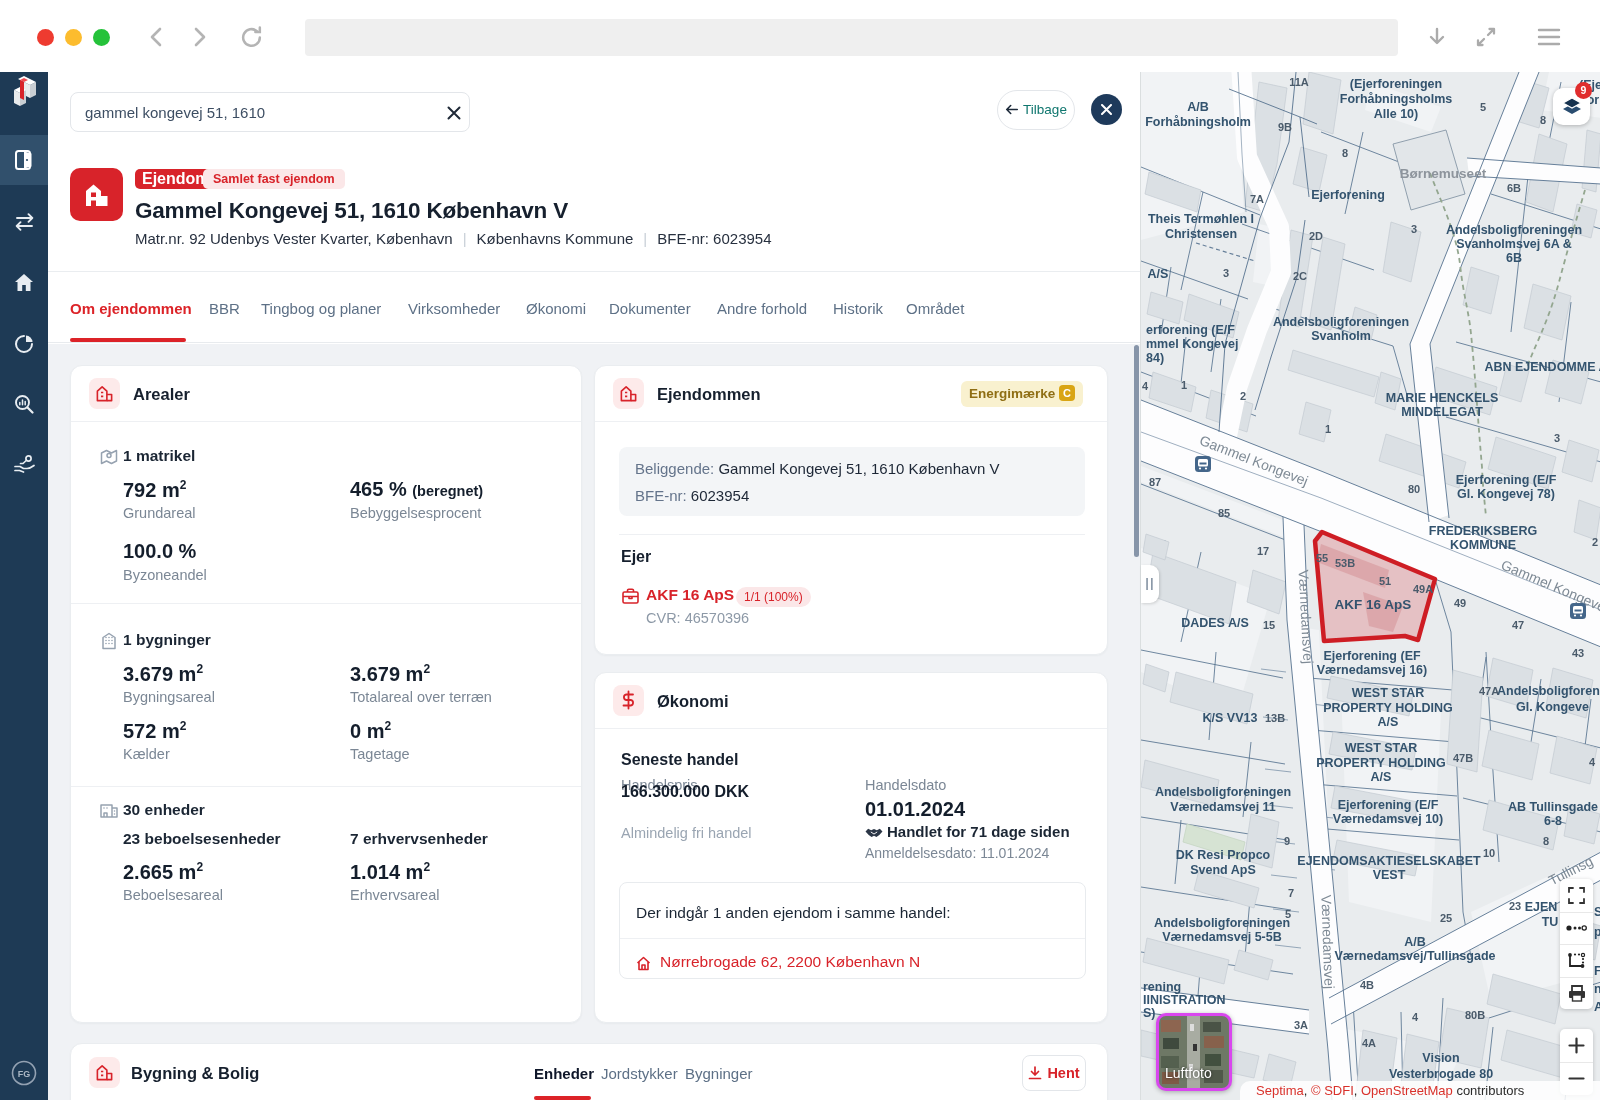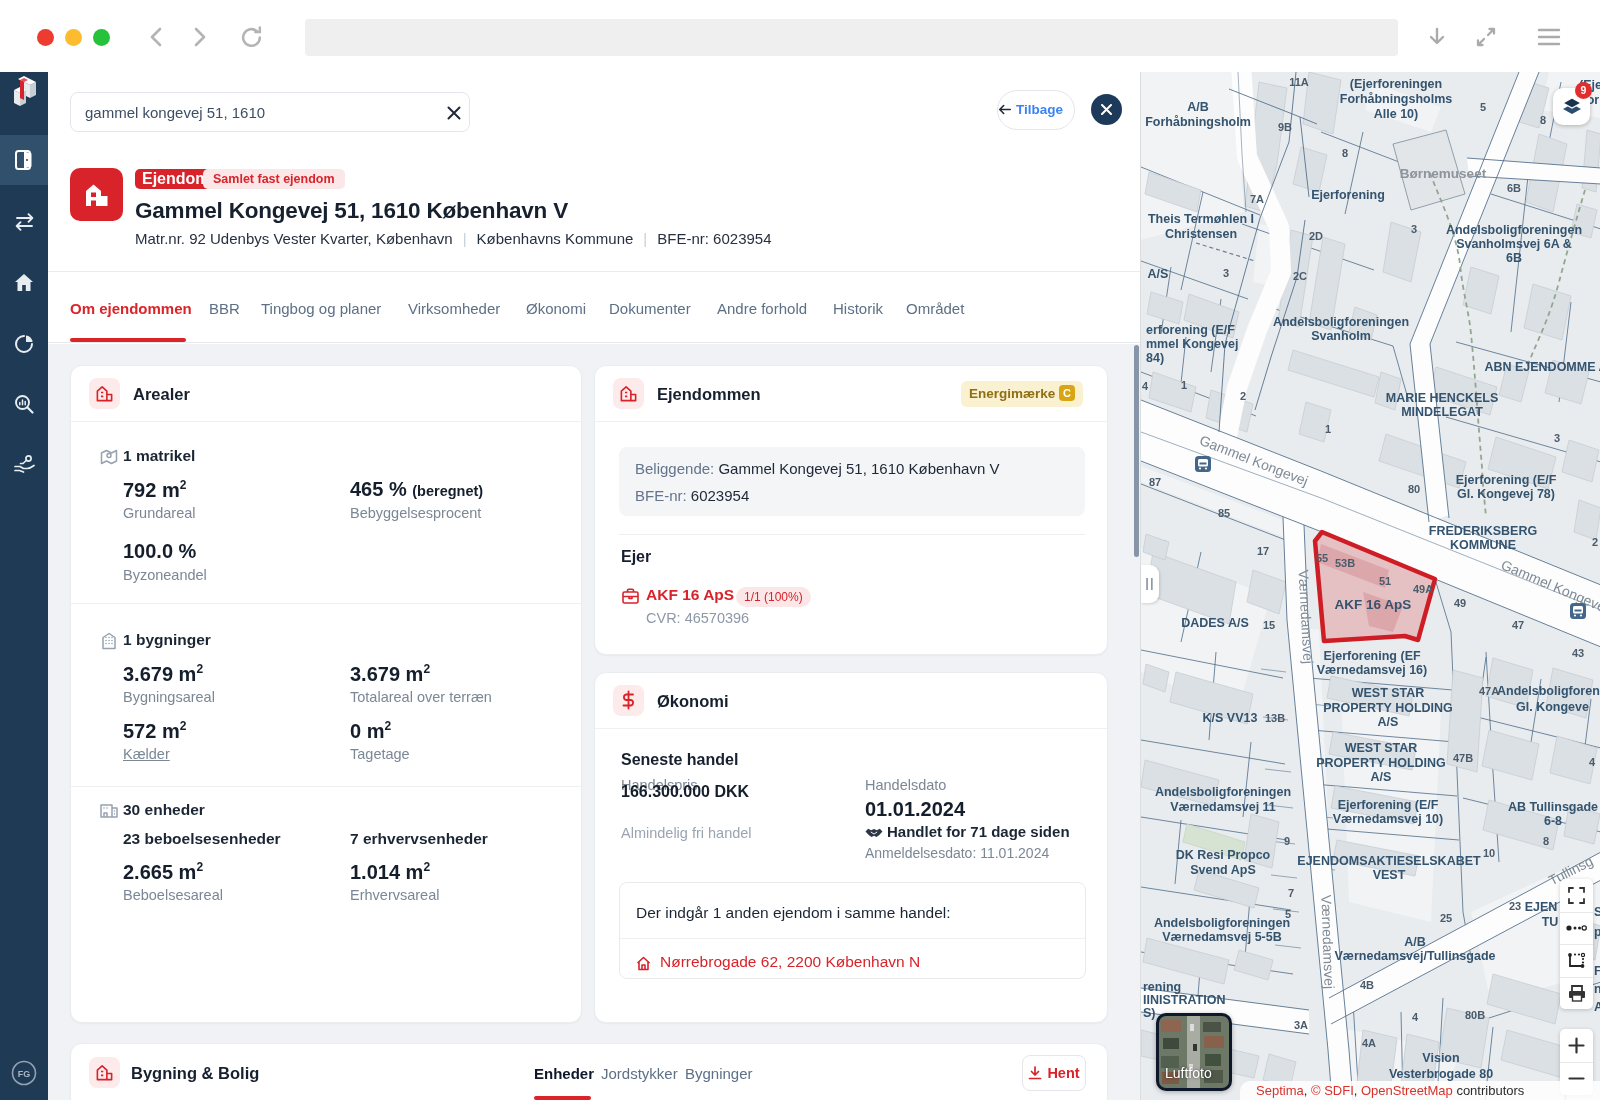--- a/index.html
+++ b/index.html
@@ -12,21 +12,21 @@
   .dot { position:absolute; top:29px; width:17px; height:17px; border-radius:50%; }
   .urlbar { position:absolute; left:305px; top:19px; width:1093px; height:37px; background:#efefef; border-radius:4px; }
   
   .sidebar { position:absolute; left:0; top:72px; width:48px; height:1028px; background:#1e3a55; }
   .sb-active { position:absolute; left:0; top:63px; width:48px; height:50px; background:#31506c; }
   
   .content { position:absolute; left:48px; top:72px; width:1092px; height:1028px; background:#fff; }
   .graybg { position:absolute; left:0; top:272px; width:1092px; height:756px; background:#f0f2f5; }
   .searchbox { position:absolute; left:22px; top:20px; width:400px; height:40px; border:1px solid #e3e6ea; border-radius:8px; background:#fff; }
   .searchbox span { position:absolute; left:14px; top:11px; font-size:15px; color:#3d4e63; }
-  .btn-tilbage { position:absolute; left:949px; top:18px; width:78px; height:40px; border:1px solid #e3e6ea; border-radius:20px; background:#fff; color:#3b82f6; font-size:13.5px; font-weight:700; line-height:38px; }
+  .btn-tilbage { position:absolute; left:949px; top:18px; width:78px; height:40px; border:1px solid #e3e6ea; border-radius:20px; background:#fff; color:#0f766e; font-size:13.5px; font-weight:400; line-height:38px; text-align:center; }
   .btn-close { position:absolute; left:1043px; top:22px; width:31px; height:31px; border-radius:50%; background:#1e3a5b; }
   .propicon { position:absolute; left:22px; top:96px; width:53px; height:53px; border-radius:10px; background:#d8232a; }
   .badge-red { position:absolute; left:87px; top:97px; height:20px; background:#d8232a; color:#fff; font-size:16px; font-weight:700; border-radius:5px; padding:0 7px; line-height:20px; }
   .badge-pink { position:absolute; left:155px; top:97px; height:20px; background:#fbe7e8; color:#d8232a; font-size:12.5px; font-weight:700; border-radius:5px; padding:0 10px; line-height:20px; }
   .ptitle { position:absolute; left:87px; top:126px; font-size:22.5px; font-weight:700; color:#16202e; letter-spacing:-0.2px; }
   .psub { position:absolute; left:87px; top:158px; font-size:15px; color:#27303f; }
   .psub .sep { color:#c8cfd7; padding:0 10px; }
   .hdivider { position:absolute; left:0; top:199px; width:1092px; height:1px; background:#eaedf0; }
   .tabs { position:absolute; left:0; top:228px; width:1092px; height:44px; }
   .tabs .tab { position:absolute; top:0; font-size:15px; color:#5d7086; font-weight:500; white-space:nowrap; }
@@ -200,21 +200,21 @@
       <svg class="abs" style="left:29px;top:266px;" width="18" height="18" viewBox="0 0 18 18" fill="none" stroke="#96a2b0" stroke-width="1.5" stroke-linejoin="round">
           <path d="M3 16.5 V5.5 L9 1.5 L15 5.5 V16.5 Z"></path>
           <path d="M6 5.5 h0.01 M9 5.5 h0.01 M12 5.5 h0.01 M6 8.5 h0.01 M9 8.5 h0.01 M12 8.5 h0.01 M6 11.5 h0.01 M9 11.5 h0.01 M12 11.5 h0.01" stroke-linecap="round" stroke-width="1.6"></path>
         </svg>
       <div class="abs seclabel" style="left:52px;top:265px;">1 bygninger</div>
       <div class="abs big" style="left:52px;top:296px;">3.679 m<sup>2</sup></div>
       <div class="abs glabel" style="left:52px;top:323px;">Bygningsareal</div>
       <div class="abs big" style="left:279px;top:296px;">3.679 m<sup>2</sup></div>
       <div class="abs glabel" style="left:279px;top:323px;">Totalareal over terræn</div>
       <div class="abs big" style="left:52px;top:353px;">572 m<sup>2</sup></div>
-      <div class="abs glabel" style="left:52px;top:380px;text-decoration:underline;">Kælder</div>
+      <div class="abs glabel" style="left:52px;top:380px;">Kælder</div>
       <div class="abs big" style="left:279px;top:353px;">0 m<sup>2</sup></div>
       <div class="abs glabel" style="left:279px;top:380px;">Tagetage</div>
       <div class="secdiv" style="top:420px;"></div>
 
       <svg class="abs" style="left:28px;top:436px;" width="20" height="18" viewBox="0 0 20 18" fill="none" stroke="#96a2b0" stroke-width="1.5" stroke-linejoin="round">
           <path d="M2 3 H13 V15 H2 Z M13 6 H18 V15 H13"></path>
           <path d="M5 15 V11 H8 V15"></path>
           <path d="M5 6 h0.01 M8 6 h0.01 M15.5 9 h0.01 M15.5 12 h0.01" stroke-linecap="round" stroke-width="1.6"></path>
         </svg>
       <div class="abs seclabel" style="left:52px;top:435px;">30 enheder</div>
@@ -612,21 +612,21 @@
     <div class="abs" style="left:419px;top:957px;width:33px;height:66px;background:#fff;border-radius:5px;box-shadow:0 1px 4px rgba(0,0,0,0.2);">
       <svg class="abs" style="left:8px;top:8px;" width="17" height="17" viewBox="0 0 17 17" stroke="#333" stroke-width="2.2" stroke-linecap="round">
           <path d="M8.5,1.5 V15.5 M1.5,8.5 H15.5"></path>
         </svg>
       <div class="abs" style="left:0;top:33px;width:33px;height:1px;background:#e8e8e8;"></div>
       <svg class="abs" style="left:8px;top:41px;" width="17" height="17" viewBox="0 0 17 17" stroke="#333" stroke-width="2.2" stroke-linecap="round">
           <path d="M1.5,8.5 H15.5"></path>
         </svg>
     </div>
 
-    <div class="abs" style="left:15px;top:941px;width:76px;height:78px;background:#0f172a;border-radius:10px;box-shadow:0 1px 5px rgba(0,0,0,0.3);">
+    <div class="abs" style="left:15px;top:941px;width:76px;height:78px;background:#d946ef;border-radius:10px;box-shadow:0 1px 5px rgba(0,0,0,0.3);">
       <svg class="abs" style="left:3px;top:3px;border-radius:7px;" width="70" height="72" viewBox="0 0 70 72">
         <rect width="70" height="72" fill="#6e7866"></rect>
         <rect x="28" y="0" width="13" height="72" fill="#a8aca2"></rect>
         <rect x="2" y="4" width="20" height="12" fill="#8d6550"></rect>
         <rect x="44" y="6" width="18" height="10" fill="#4a5346"></rect>
         <rect x="4" y="22" width="16" height="11" fill="#3f4a3e"></rect>
         <rect x="45" y="20" width="20" height="12" fill="#87614c"></rect>
         <rect x="2" y="40" width="18" height="12" fill="#54604f"></rect>
         <rect x="46" y="38" width="16" height="12" fill="#42503f"></rect>
         <rect x="3" y="56" width="17" height="12" fill="#7d5a46"></rect>

